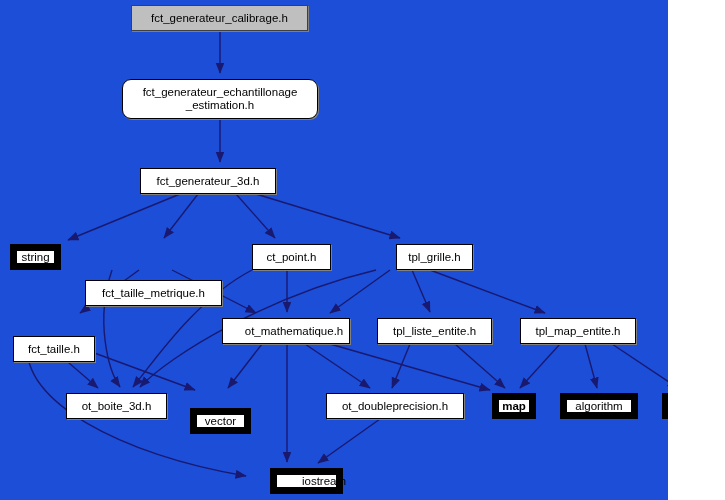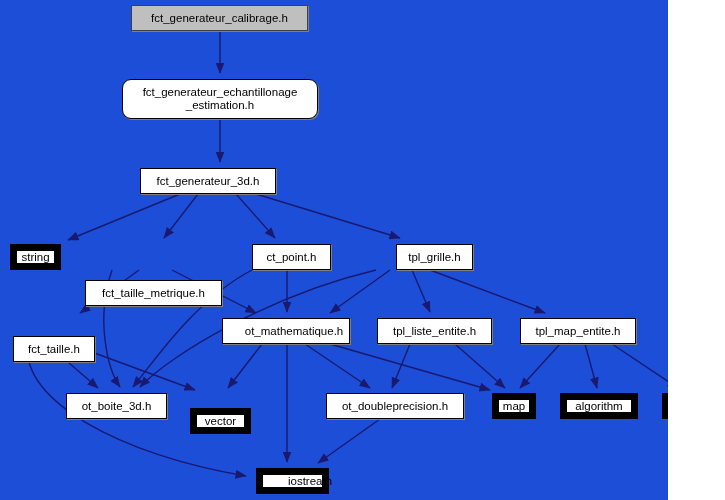--- a/index.html
+++ b/index.html
@@ -102,18 +102,18 @@
       <div class="node header" style="left: 85px; top: 260px; width: 137px; height: 26px; margin-top: 20px;">fct_taille_metrique.h</div>
       <div class="node header" style="left: 252px; top: 244px; width: 79px; height: 26px;">ct_point.h</div>
       <div class="node header" style="left: 360px; top: 244px; width: 77px; height: 26px; margin-left: 36px;">tpl_grille.h</div>
       <div class="node header" style="left: 13px; top: 318px; width: 82px; height: 26px; margin-top: 18px;">fct_taille.h</div>
       <div class="node header" style="left: 222px; top: 318px; width: 128px; height: 26px; padding-left: 16px;">ot_mathematique.h</div>
       <div class="node header" style="left: 377px; top: 318px; width: 115px; height: 26px;">tpl_liste_entite.h</div>
       <div class="node header" style="left: 520px; top: 318px; width: 116px; height: 26px;">tpl_map_entite.h</div>
       <div class="node header" style="left: 66px; top: 393px; width: 101px; height: 26px;">ot_boite_3d.h</div>
       <div class="node system" style="left: 190px; top: 408px; width: 61px; height: 26px;">vector</div>
       <div class="node header" style="left: 326px; top: 393px; width: 138px; height: 26px;">ot_doubleprecision.h</div>
-      <div class="node system" style="left: 492px; top: 393px; width: 44px; height: 26px;">map</div>
+      <div class="node system" style="left: 492px; top: 393px; width: 44px; height: 26px; font-weight: bold;">map</div>
       <div class="node system" style="left: 560px; top: 393px; width: 78px; height: 26px;">algorithm</div>
       <div class="node system" style="left: 662px; top: 393px; width: 52px; height: 26px; padding-left: 48px;">stdio.h</div>
-      <div class="node system" style="left: 256px; top: 468px; width: 73px; height: 26px; padding-left: 35px;">iostream</div>
+      <div class="node system" style="left: 270px; top: 468px; width: 73px; height: 26px; padding-left: 35px;">iostream</div>
     </div>
 </div>
 
 </body></html>

